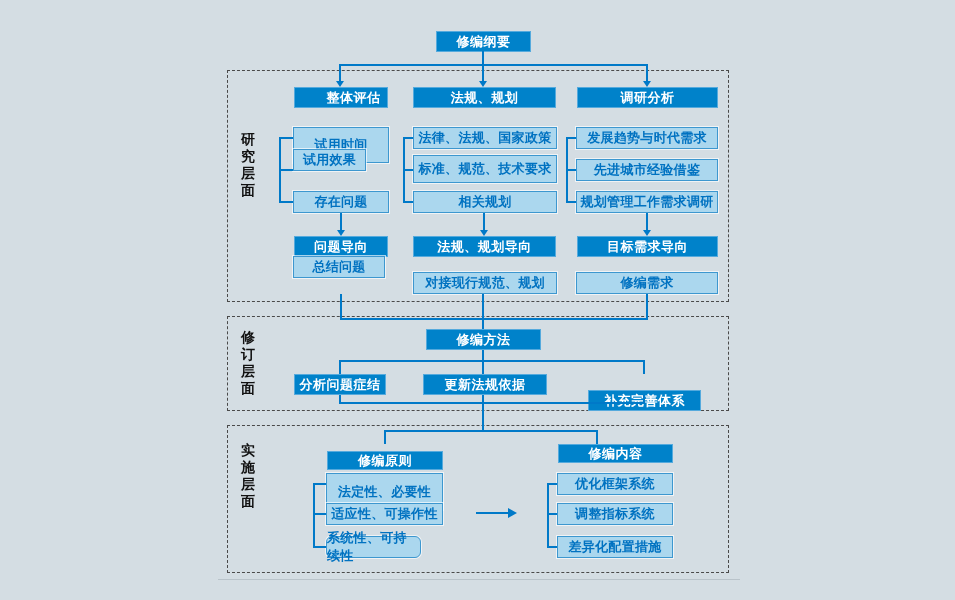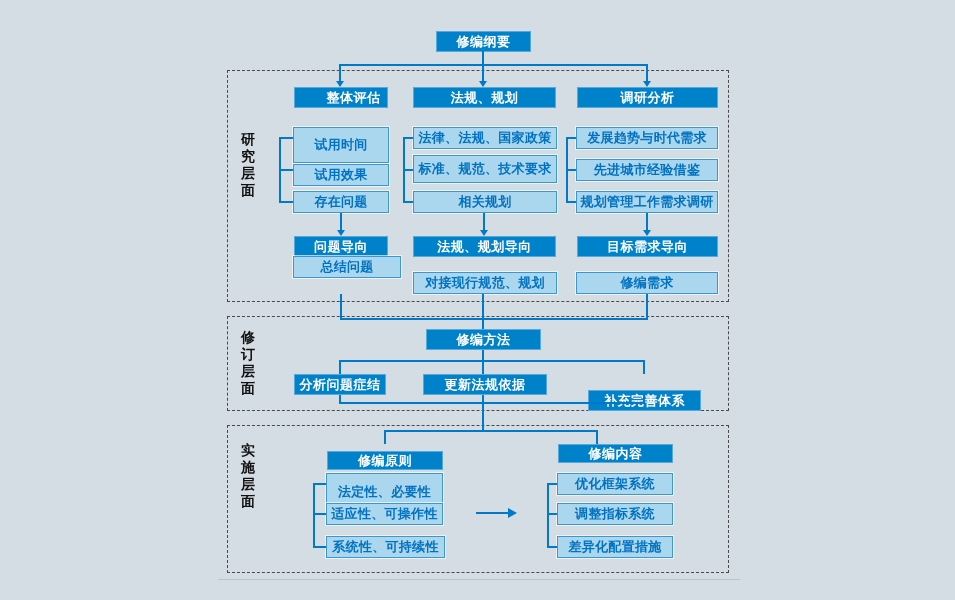--- a/index.html
+++ b/index.html
@@ -46,21 +46,21 @@
   <div class="vl" style="left:646px;top:64px;height:17px;"></div>
   <div class="arr-d" style="left:336px;top:81px;"></div>
   <div class="arr-d" style="left:479px;top:81px;"></div>
   <div class="arr-d" style="left:643px;top:81px;"></div>
 
   <div class="db" style="left:294px;top:87px;width:94px;height:21px;padding-left:25px;">整体评估</div>
   <div class="db" style="left:413px;top:87px;width:143px;height:21px;">法规、规划</div>
   <div class="db" style="left:577px;top:87px;width:141px;height:21px;">调研分析</div>
 
   <div class="lb" style="left:293px;top:127px;width:96px;height:36px;">试用时间</div>
-  <div class="lb" style="left:293px;top:164px;width:96px;height:22px;">试用效果</div>
+  <div class="lb" style="left:293px;top:149px;width:73px;height:22px;">试用效果</div>
   <div class="lb" style="left:293px;top:191px;width:96px;height:22px;">存在问题</div>
 
   <div class="lb" style="left:413px;top:127px;width:144px;height:22px;">法律、法规、国家政策</div>
   <div class="lb" style="left:413px;top:155px;width:144px;height:28px;">标准、规范、技术要求</div>
   <div class="lb" style="left:413px;top:191px;width:144px;height:22px;">相关规划</div>
 
   <div class="lb" style="left:576px;top:127px;width:142px;height:22px;">发展趋势与时代需求</div>
   <div class="lb" style="left:576px;top:159px;width:142px;height:22px;">先进城市经验借鉴</div>
   <div class="lb" style="left:576px;top:191px;width:142px;height:22px;">规划管理工作需求调研</div>
 
@@ -75,21 +75,21 @@
   <div class="vl" style="left:483px;top:213px;height:17px;"></div>
   <div class="vl" style="left:646px;top:213px;height:17px;"></div>
   <div class="arr-d" style="left:337px;top:230px;"></div>
   <div class="arr-d" style="left:480px;top:230px;"></div>
   <div class="arr-d" style="left:643px;top:230px;"></div>
 
   <div class="db" style="left:294px;top:236px;width:94px;height:21px;">问题导向</div>
   <div class="db" style="left:413px;top:236px;width:143px;height:21px;">法规、规划导向</div>
   <div class="db" style="left:577px;top:236px;width:141px;height:21px;">目标需求导向</div>
 
-  <div class="lb" style="left:293px;top:256px;width:108px;height:22px;">总结问题</div>
+  <div class="lb" style="left:293px;top:256px;width:92px;height:22px;">总结问题</div>
   <div class="lb" style="left:413px;top:272px;width:144px;height:22px;">对接现行规范、规划</div>
   <div class="lb" style="left:576px;top:272px;width:142px;height:22px;">修编需求</div>
 
   <div class="vl" style="left:340px;top:294px;height:26px;"></div>
   <div class="vl" style="left:646px;top:294px;height:26px;"></div>
   <div class="vl" style="left:482px;top:294px;height:36px;"></div>
   <div class="hl" style="left:340px;top:318px;width:308px;"></div>
 
   <div class="db" style="left:426px;top:329px;width:115px;height:21px;">修编方法</div>
   <div class="vl" style="left:482px;top:350px;height:12px;"></div>
@@ -108,21 +108,21 @@
 
   <div class="hl" style="left:384px;top:430px;width:214px;"></div>
   <div class="vl" style="left:384px;top:430px;height:14px;"></div>
   <div class="vl" style="left:596px;top:430px;height:14px;"></div>
 
   <div class="db" style="left:327px;top:444px;width:116px;height:19px;margin-top:7px;">修编原则</div>
   <div class="db" style="left:558px;top:444px;width:115px;height:19px;">修编内容</div>
 
   <div class="lb" style="left:326px;top:473px;width:117px;height:37px;">法定性、必要性</div>
   <div class="lb" style="left:326px;top:503px;width:117px;height:22px;">适应性、可操作性</div>
-  <div class="lb" style="left:326px;top:536px;width:119px;height:22px;">系统性、可持续性</div>
+  <div class="lb" style="left:326px;top:536px;width:95px;height:22px;border-radius:6px;">系统性、可持续性</div>
 
   <div class="lb" style="left:557px;top:473px;width:116px;height:22px;">优化框架系统</div>
   <div class="lb" style="left:557px;top:503px;width:116px;height:22px;">调整指标系统</div>
   <div class="lb" style="left:557px;top:536px;width:116px;height:22px;">差异化配置措施</div>
 
   <div class="bracket" style="left:313px;top:483px;width:13px;height:65px;"></div>
   <div class="stub" style="left:313px;top:513px;width:13px;"></div>
   <div class="bracket" style="left:547px;top:483px;width:10px;height:65px;"></div>
   <div class="stub" style="left:547px;top:513px;width:10px;"></div>
 

